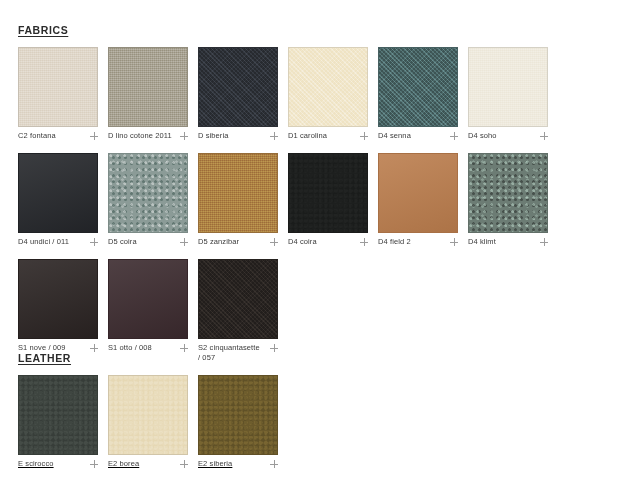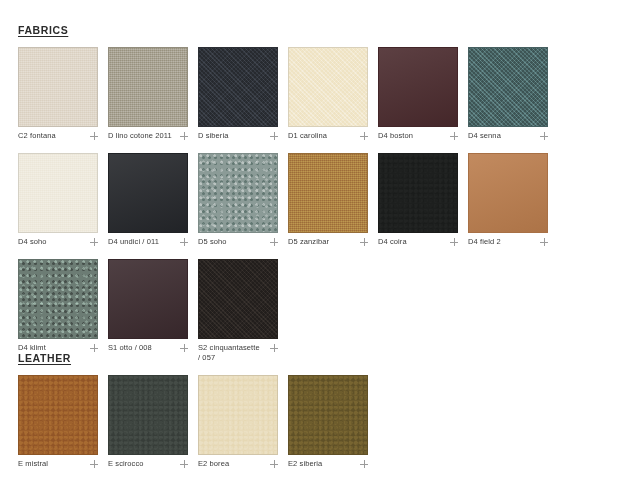--- a/index.html
+++ b/index.html
@@ -19,21 +19,21 @@
     height: 486px;
     box-sizing: border-box;
     padding: 0;
   }
   .section {
     position: absolute;
     left: 18px;
     width: 600px;
   }
   #fabrics-section { top: 20px; }
-  #leather-section { top: 348px; }
+  #leather-section { top: 348px; text-decoration: underline; }
 
   .section-title {
     font-size: 10.5px;
     font-weight: bold;
     letter-spacing: 0.6px;
     color: #2b2b2b;
     text-decoration: underline;
     text-underline-offset: 2px;
     margin: 0 0 10px 0;
     padding: 0;
@@ -174,27 +174,20 @@
           </div>
         </div>
         <div class="swatch-cell">
           <div class="swatch-tile tex-coarse" style="background-color: rgb(242, 232, 206);"></div>
           <div class="swatch-meta">
             <span class="swatch-label">D1 carolina</span>
             <span class="plus-icon"></span>
           </div>
         </div>
         <div class="swatch-cell">
-          <div class="swatch-tile tex-smooth" style="background-color: rgb(74, 42, 45);"></div>
-          <div class="swatch-meta">
-            <span class="swatch-label">D4 boston</span>
-            <span class="plus-icon"></span>
-          </div>
-        </div>
-        <div class="swatch-cell">
           <div class="swatch-tile tex-coarse" style="background-color: rgb(78, 107, 108);"></div>
           <div class="swatch-meta">
             <span class="swatch-label">D4 senna</span>
             <span class="plus-icon"></span>
           </div>
         </div>
         <div class="swatch-cell">
           <div class="swatch-tile tex-weave" style="background-color: rgb(238, 233, 220);"></div>
           <div class="swatch-meta">
             <span class="swatch-label">D4 soho</span>
@@ -204,21 +197,21 @@
         <div class="swatch-cell">
           <div class="swatch-tile tex-smooth" style="background-color: rgb(36, 38, 42);"></div>
           <div class="swatch-meta">
             <span class="swatch-label">D4 undici / 011</span>
             <span class="plus-icon"></span>
           </div>
         </div>
         <div class="swatch-cell">
           <div class="swatch-tile tex-boucle" style="background-color: rgb(139, 155, 151);"></div>
           <div class="swatch-meta">
-            <span class="swatch-label">D5 soho</span>
+            <span class="swatch-label">D5 coira</span>
             <span class="plus-icon"></span>
           </div>
         </div>
         <div class="swatch-cell">
           <div class="swatch-tile tex-weave" style="background-color: rgb(168, 122, 64);"></div>
           <div class="swatch-meta">
             <span class="swatch-label">D5 zanzibar</span>
             <span class="plus-icon"></span>
           </div>
         </div>
@@ -233,20 +226,27 @@
           <div class="swatch-tile tex-smooth" style="background-color: rgb(187, 125, 77);"></div>
           <div class="swatch-meta">
             <span class="swatch-label">D4 field 2</span>
             <span class="plus-icon"></span>
           </div>
         </div>
         <div class="swatch-cell">
           <div class="swatch-tile tex-boucle" style="background-color: rgb(108, 124, 116);"></div>
           <div class="swatch-meta">
             <span class="swatch-label">D4 klimt</span>
+            <span class="plus-icon"></span>
+          </div>
+        </div>
+        <div class="swatch-cell">
+          <div class="swatch-tile tex-smooth" style="background-color: rgb(42, 35, 34);"></div>
+          <div class="swatch-meta">
+            <span class="swatch-label">S1 nove / 009</span>
             <span class="plus-icon"></span>
           </div>
         </div>
         <div class="swatch-cell">
           <div class="swatch-tile tex-smooth" style="background-color: rgb(59, 42, 46);"></div>
           <div class="swatch-meta">
             <span class="swatch-label">S1 otto / 008</span>
             <span class="plus-icon"></span>
           </div>
         </div>
@@ -257,27 +257,20 @@
             <span class="plus-icon"></span>
           </div>
         </div>
       </div>
   </section>
 
   <section class="section" id="leather-section">
     <h2 class="section-title">LEATHER</h2>
     <div class="swatch-grid">
         <div class="swatch-cell">
-          <div class="swatch-tile tex-leather" style="background-color: rgb(156, 95, 43);"></div>
-          <div class="swatch-meta">
-            <span class="swatch-label">E mistral</span>
-            <span class="plus-icon"></span>
-          </div>
-        </div>
-        <div class="swatch-cell">
           <div class="swatch-tile tex-leather" style="background-color: rgb(61, 68, 63);"></div>
           <div class="swatch-meta">
             <span class="swatch-label">E scirocco</span>
             <span class="plus-icon"></span>
           </div>
         </div>
         <div class="swatch-cell">
           <div class="swatch-tile tex-leather" style="background-color: rgb(233, 220, 187);"></div>
           <div class="swatch-meta">
             <span class="swatch-label">E2 borea</span>

